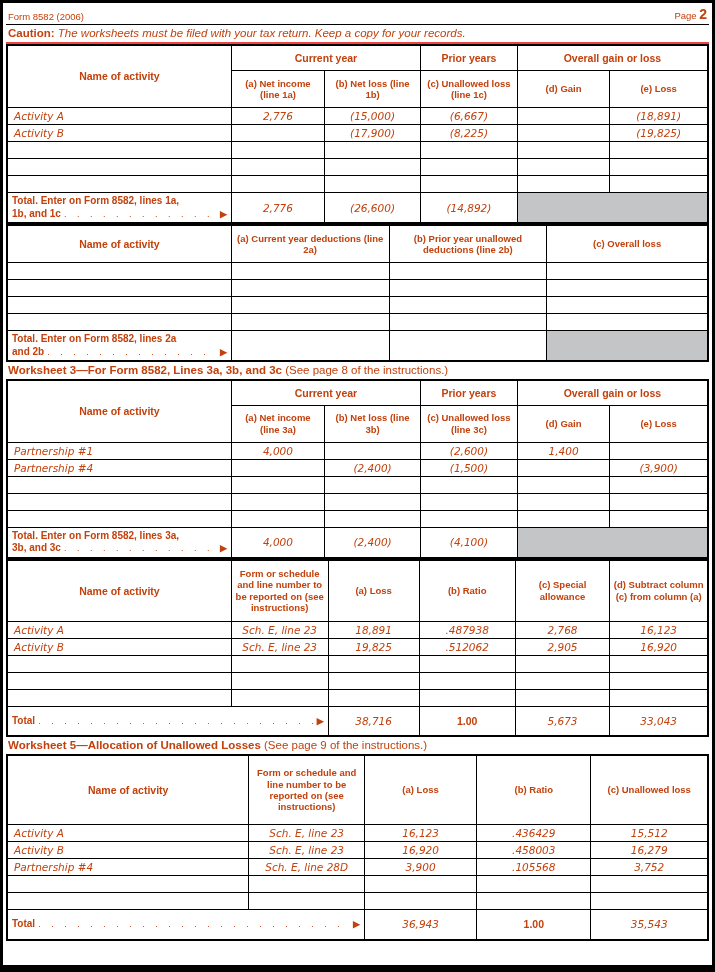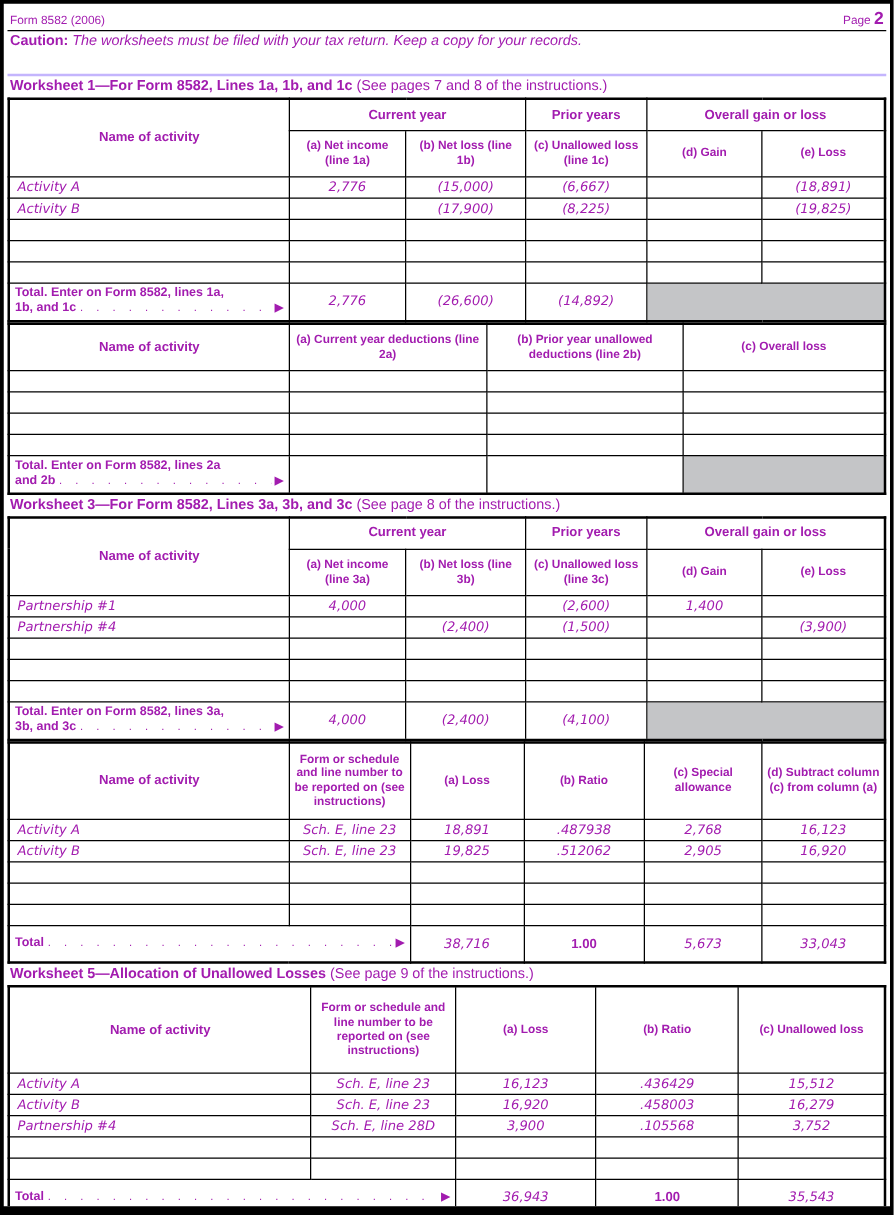--- a/index.html
+++ b/index.html
@@ -1,31 +1,31 @@
 <!DOCTYPE html>
 <html><head>
 <meta charset="utf-8">
 <style>
   html,body { margin:0; padding:0; background:#e8e8e8; }
   .page {
     width:715px; height:972px; box-sizing:border-box;
-    margin:0 auto; background:#fff; color:#a21caf;
+    margin:0 auto; background:#fff; color:#c2410c;
     border:3px solid #000; border-bottom-width:7px;
     font-family:"Liberation Sans", sans-serif;
     padding:0 3px; overflow:hidden;
     display:flex; flex-direction:column;
   }
   
   .top-bar { display:flex; justify-content:space-between; align-items:flex-end;
     padding:3px 2px 2px 2px; border-bottom:1px solid #000; }
   .form-id { font-size:9.5px; }
   .page-no { font-size:9.5px; }
   .page-no b { font-size:14px; font-weight:bold; }
   
-  .caution { padding:2px 2px 20px 2px; border-bottom:2px solid #c4b5fd; font-size:11.5px; }
+  .caution { padding:2px 2px 3px 2px; border-bottom:2px solid #ef4444; font-size:11.5px; }
   .caution .lbl { font-weight:bold; }
   .caution .txt { font-style:italic; }
   
   .ws-title { padding:2px 2px 1px 2px; font-size:11.5px; line-height:1.2; }
   .ws-title .b { font-weight:bold; }
   
   table { width:100%; border-collapse:collapse; table-layout:fixed; border:2px solid #000; }
   th, td { border:1px solid #000; padding:0 3px; overflow:hidden; }
   th { font-size:9.5px; font-weight:bold; text-align:center; vertical-align:middle; line-height:1.2; }
   .h1 th { height:24px; font-size:10.5px; }
@@ -58,23 +58,20 @@
   <div class="top-bar">
     <span class="form-id">Form 8582 (2006)</span>
     <span class="page-no"><span>Page</span> <b>2</b></span>
   </div>
 
   <div class="caution">
     <span class="lbl">Caution:</span>
     <span class="txt">The worksheets must be filed with your tax return. Keep a copy for your records.</span>
   </div>
 
-  <div class="ws-title">
-    <span class="b">Worksheet 1—For Form 8582, Lines 1a, 1b, and 1c</span><span> (See pages 7 and 8 of the instructions.)</span>
-  </div>
   <section>
     <table>
       <colgroup>
           <col style="width:32%">
           <col style="width:13.3%">
           <col style="width:13.7%">
           <col style="width:13.8%">
           <col style="width:13.2%">
           <col style="width:14%">
         </colgroup>

